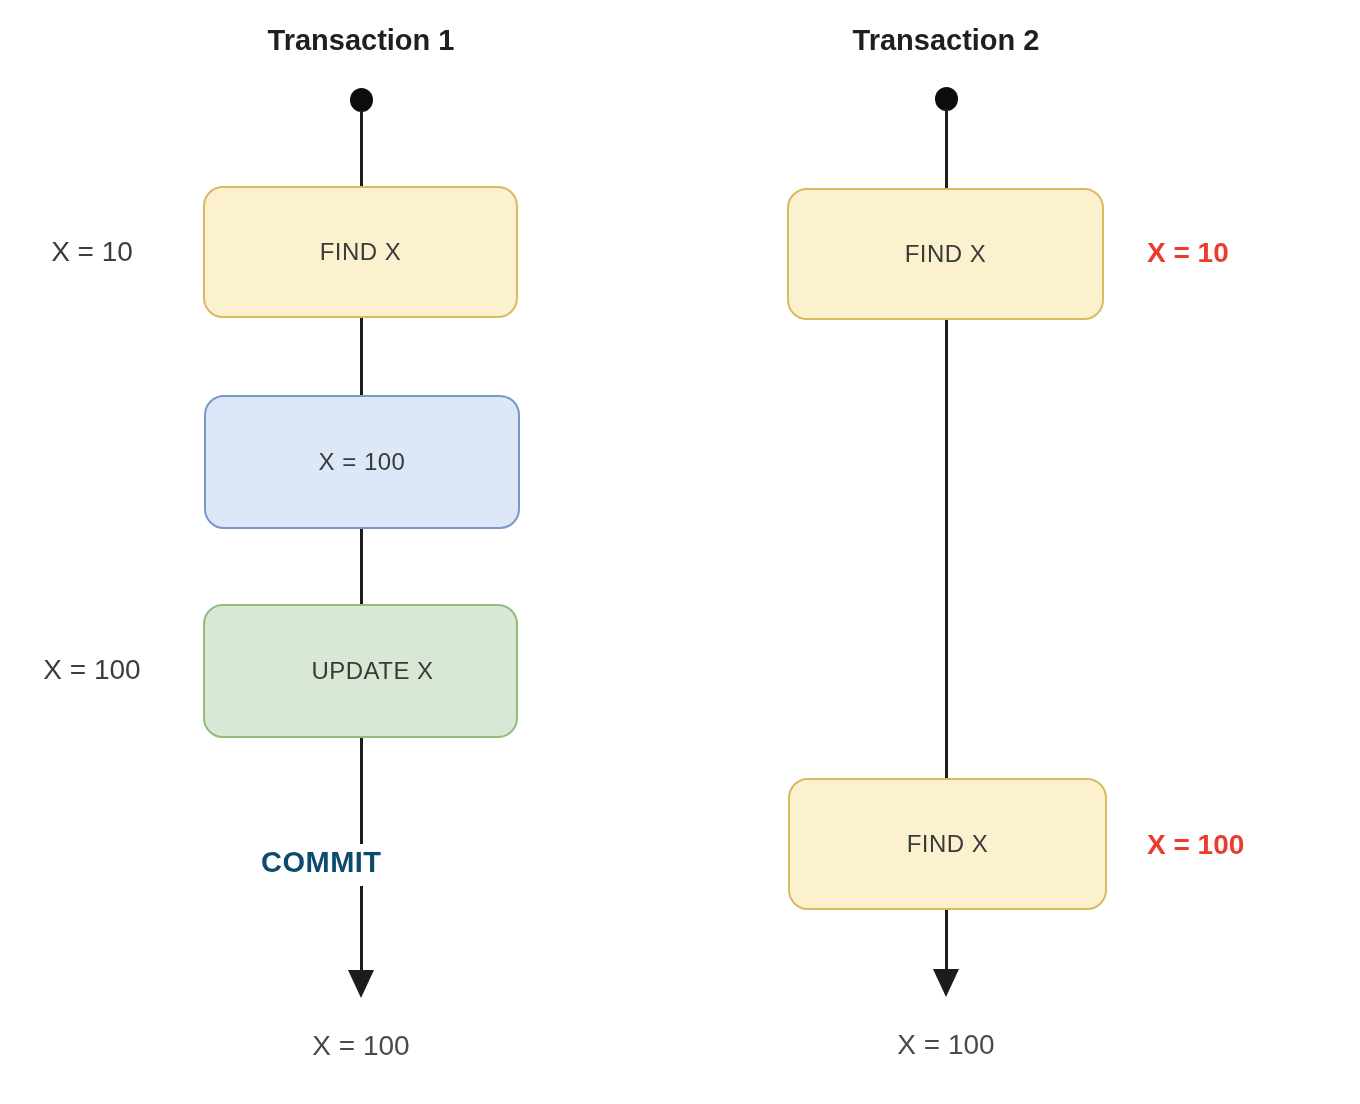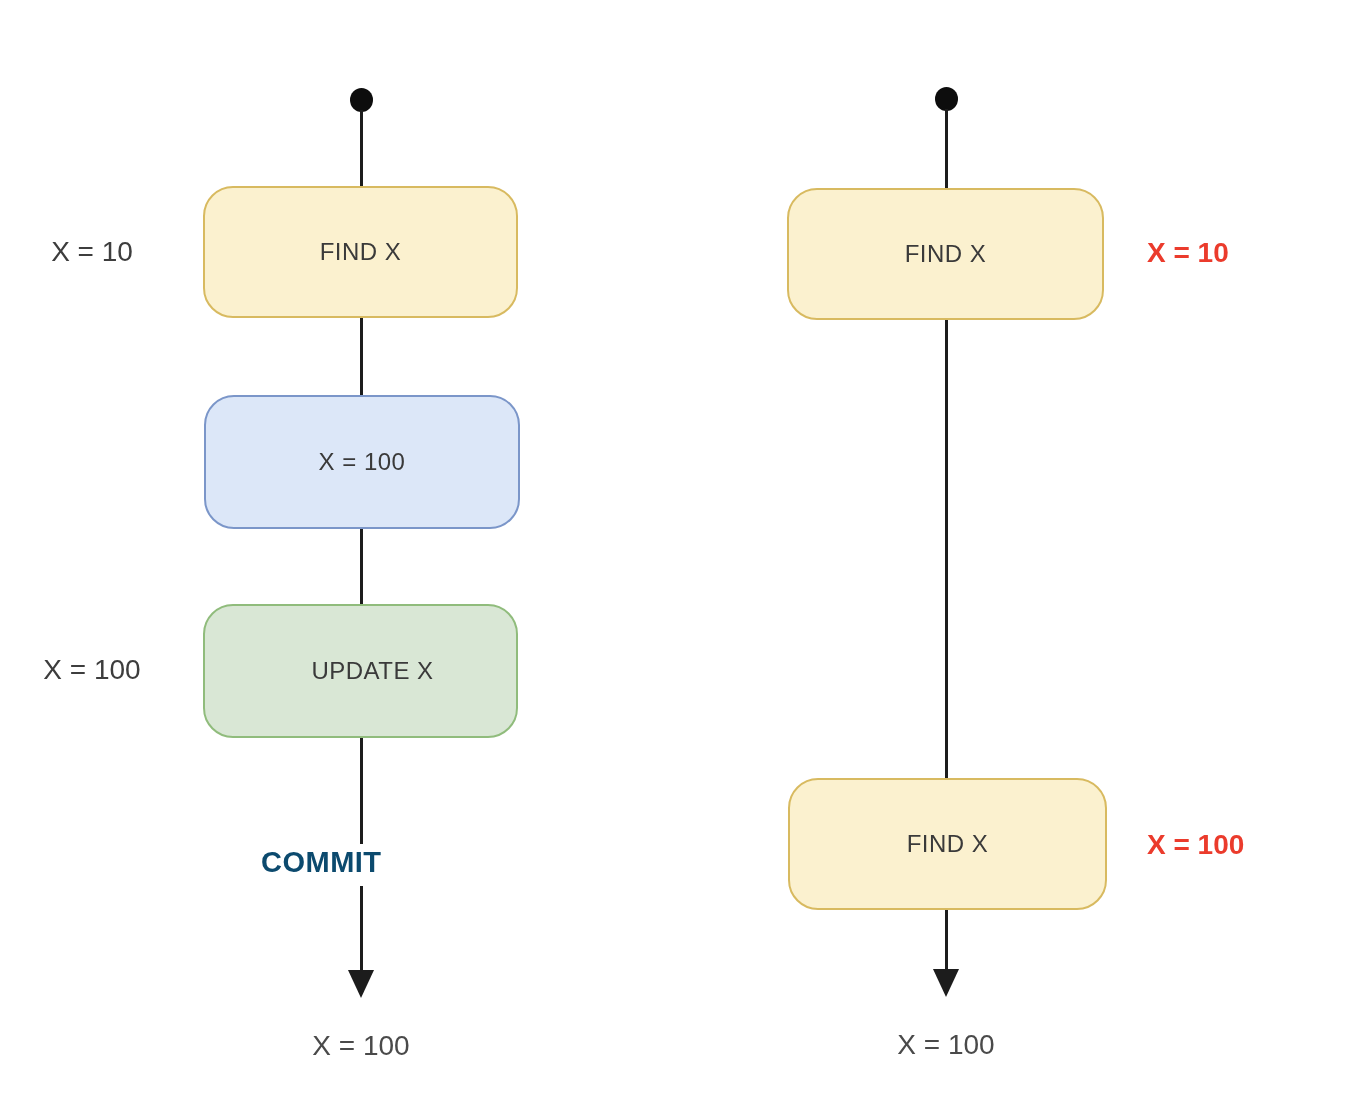--- a/index.html
+++ b/index.html
@@ -27,21 +27,21 @@
     background: #0d0d0d;
     border-radius: 50%;
   }
   .vline {
     position: absolute;
     width: 3px;
     background: #1c1c1c;
   }
   .node {
     position: absolute;
-    border-radius: 30px;
+    border-radius: 20px;
     border: 2px solid;
     box-sizing: border-box;
     display: flex;
     align-items: center;
     justify-content: center;
     font-size: 24px;
     color: #3a3a3a;
     letter-spacing: 0.5px;
   }
   .node.yellow { background: #FBF1CF; border-color: #D8BA60; }
@@ -87,20 +87,21 @@
     color: #4a4a4a;
     text-align: center;
     line-height: 32px;
   }
 </style>
 </head>
 <body>
 
 <div class="canvas">
 
+  <div class="title" style="left:211px; top:24px;">Transaction 1</div>
 
   <div class="start-dot" style="left:350px; top:88px;"></div>
 
   <div class="vline" style="left:360px; top:110px; height:76px;"></div>
 
   <div class="node yellow" style="left:203px; top:186px; width:315px; height:132px;">
     <span>FIND X</span>
   </div>
 
   <div class="side-label" style="left:17px; top:236px;">X = 10</div>
@@ -121,20 +122,21 @@
 
   <div class="vline" style="left:360px; top:738px; height:106px;"></div>
 
   <div class="commit-label" style="left:261px; top:846px;">COMMIT</div>
 
   <div class="vline" style="left:360px; top:886px; height:85px;"></div>
   <div class="arrowhead" style="left:348px; top:970px;"></div>
 
   <div class="end-label" style="left:261px; top:1030px;">X = 100</div>
 
+  <div class="title" style="left:796px; top:24px;">Transaction 2</div>
 
   <div class="start-dot" style="left:935px; top:87px;"></div>
 
   <div class="vline" style="left:945px; top:109px; height:79px;"></div>
 
   <div class="node yellow" style="left:787px; top:188px; width:317px; height:132px;">
     <span>FIND X</span>
   </div>
 
   <div class="red-label" style="left:1147px; top:238px;">X = 10</div>

